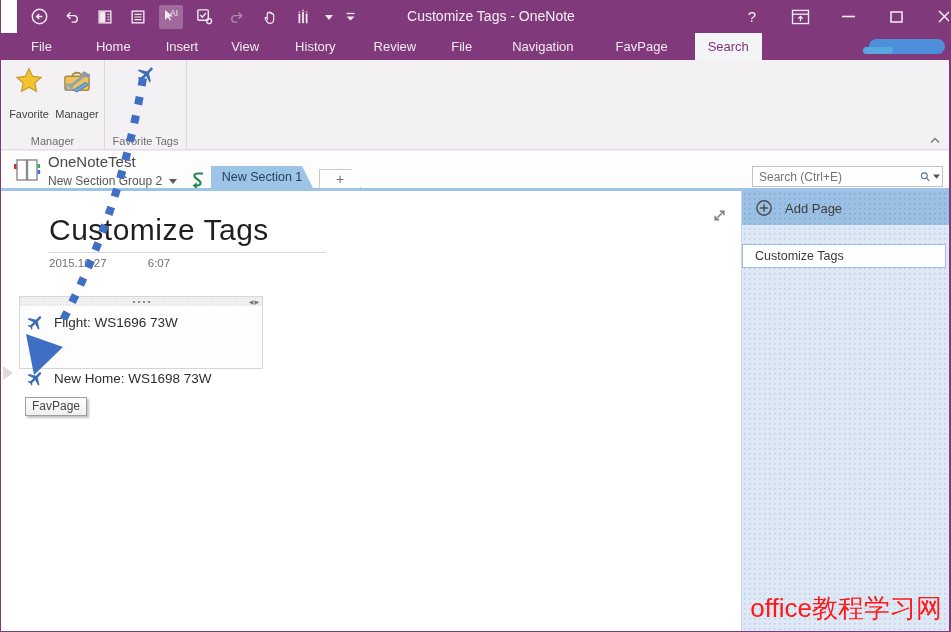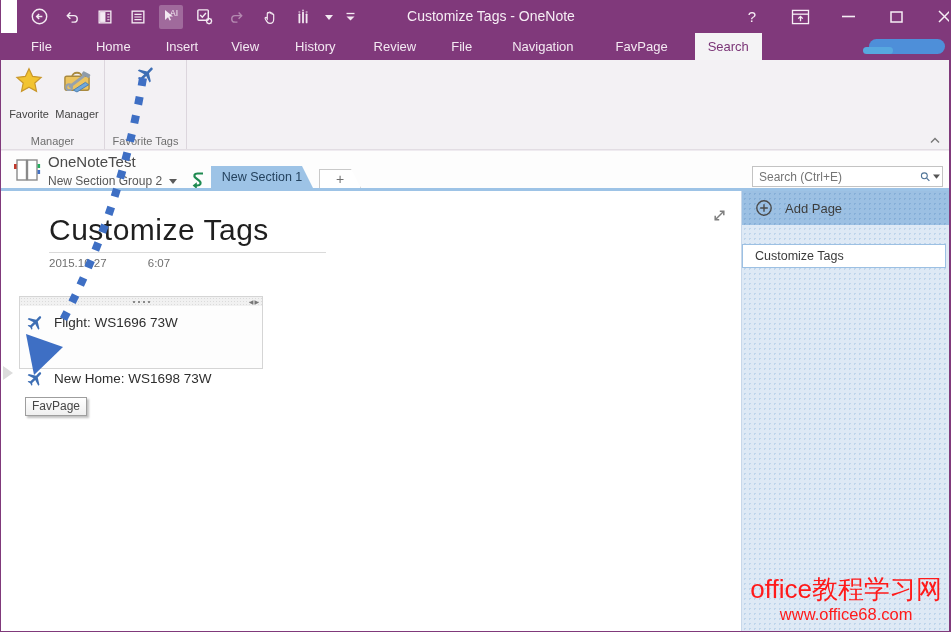--- a/index.html
+++ b/index.html
@@ -335,21 +335,20 @@
     <div class="addpage">
       <svg width="18" height="18" viewBox="0 0 18 18">
           <circle cx="9" cy="9" r="7.2" fill="none" stroke="#4A4A4A" stroke-width="1.4"></circle>
           <path d="M9,5.2 V12.8 M5.2,9 H12.8" stroke="#4A4A4A" stroke-width="1.4"></path>
         </svg>
       <span class="ap-label">Add Page</span>
     </div>
     <div class="page-item">Customize Tags</div>
     <div class="watermark">
       <div class="w1">office教程学习网</div>
-      <div class="w2">www.office68.com</div>
     </div>
   </div>
 
   <svg class="overlay" viewBox="0 0 951 632">
     <path d="M142,78 C127,168 100,248 62,320" fill="none" stroke="#3E6FC4" stroke-width="8" stroke-dasharray="8 11"></path>
     <polygon points="25,334 62,347 33,375" fill="#3E6FC4"></polygon>
   </svg>
 
 </div>
 

